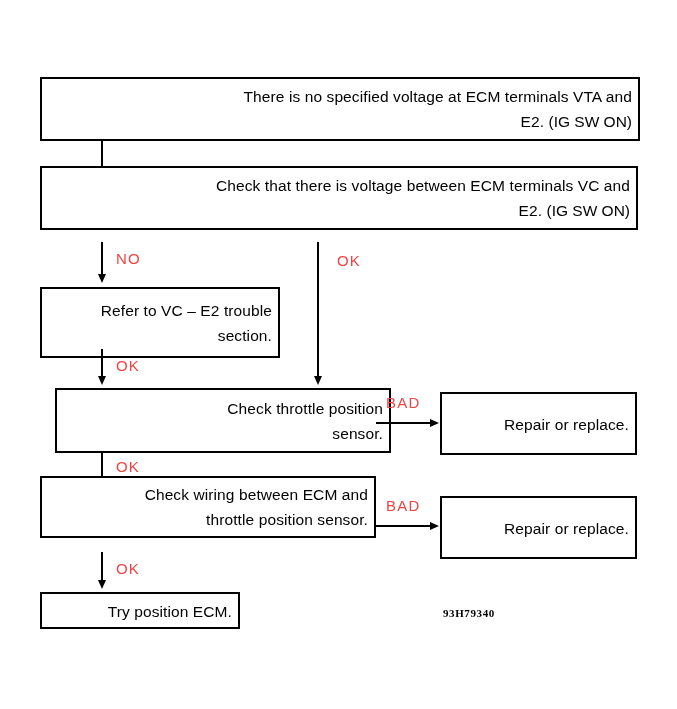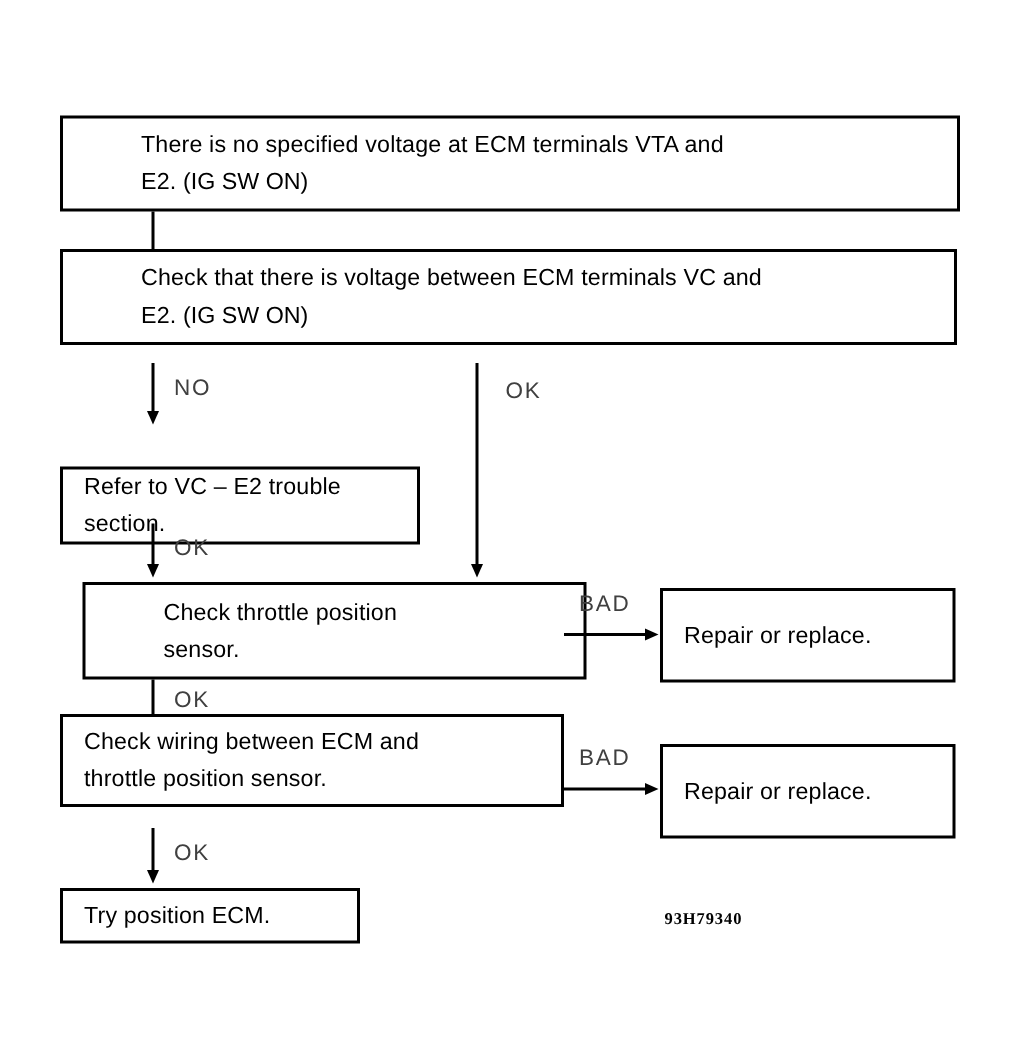--- a/index.html
+++ b/index.html
@@ -8,20 +8,21 @@
     background: #ffffff;
   }
   #page {
     position: relative;
     width: 677px;
     height: 709px;
     background: #ffffff;
     overflow: hidden;
     font-family: "Liberation Sans", sans-serif;
     color: #000000;
+    text-align: right;
     -webkit-font-smoothing: none;
   }
   .box {
     position: absolute;
     box-sizing: border-box;
     border: 2px solid #000000;
     background: #ffffff;
   }
   .box .txt {
     position: absolute;
@@ -65,21 +66,21 @@
     width: 0;
     height: 0;
     border-top: 4px solid transparent;
     border-bottom: 4px solid transparent;
     border-left: 9px solid #000000;
   }
   .edge-label {
     position: absolute;
     font-size: 15px;
     letter-spacing: 1.2px;
-    color: #404040;
+    color: #ef4444;
     white-space: nowrap;
   }
   .refcode {
     position: absolute;
     font-family: Liberation Serif, serif;
     font-weight: bold;
     font-size: 11px;
     letter-spacing: 0.6px;
     color: #000000;
     white-space: nowrap;
@@ -102,21 +103,21 @@
   </div>
 
   <div class="vline" style="left:101px; top:242px; height:34px;"></div>
   <div class="arrow-down" style="left:98px; top:274px;"></div>
   <div class="edge-label" style="left:116px; top:250px;">NO</div>
 
   <div class="vline" style="left:317px; top:242px; height:134px;"></div>
   <div class="arrow-down" style="left:314px; top:376px;"></div>
   <div class="edge-label" style="left:337px; top:252px;">OK</div>
 
-  <div class="box" style="left:40px; top:287px; width:240px; height:52px;margin-top:24px;">
+  <div class="box" style="left:40px; top:287px; width:240px; height:71px;">
     <div class="txt">Refer to VC – E2 trouble<br>section.</div>
   </div>
 
   <div class="vline" style="left:101px; top:349px; height:27px;"></div>
   <div class="arrow-down" style="left:98px; top:376px;"></div>
   <div class="edge-label" style="left:116px; top:357px;">OK</div>
 
   <div class="box indent" style="left:55px; top:388px; width:336px; height:65px;">
     <div class="txt">Check throttle position<br>sensor.</div>
   </div>

